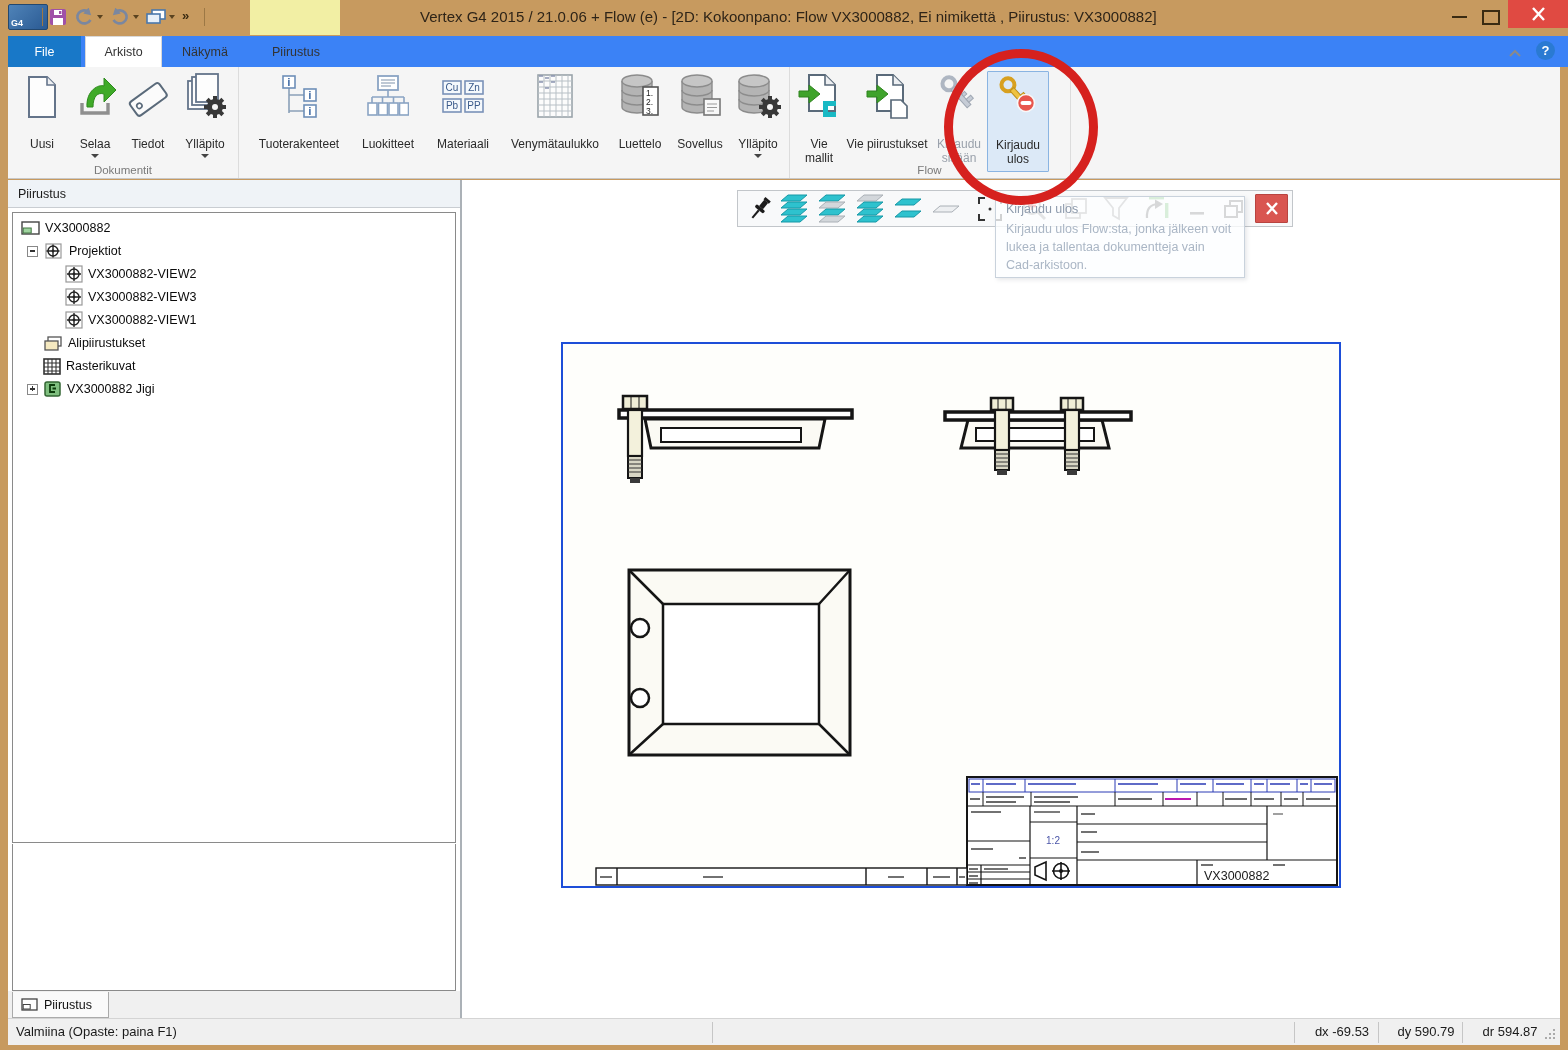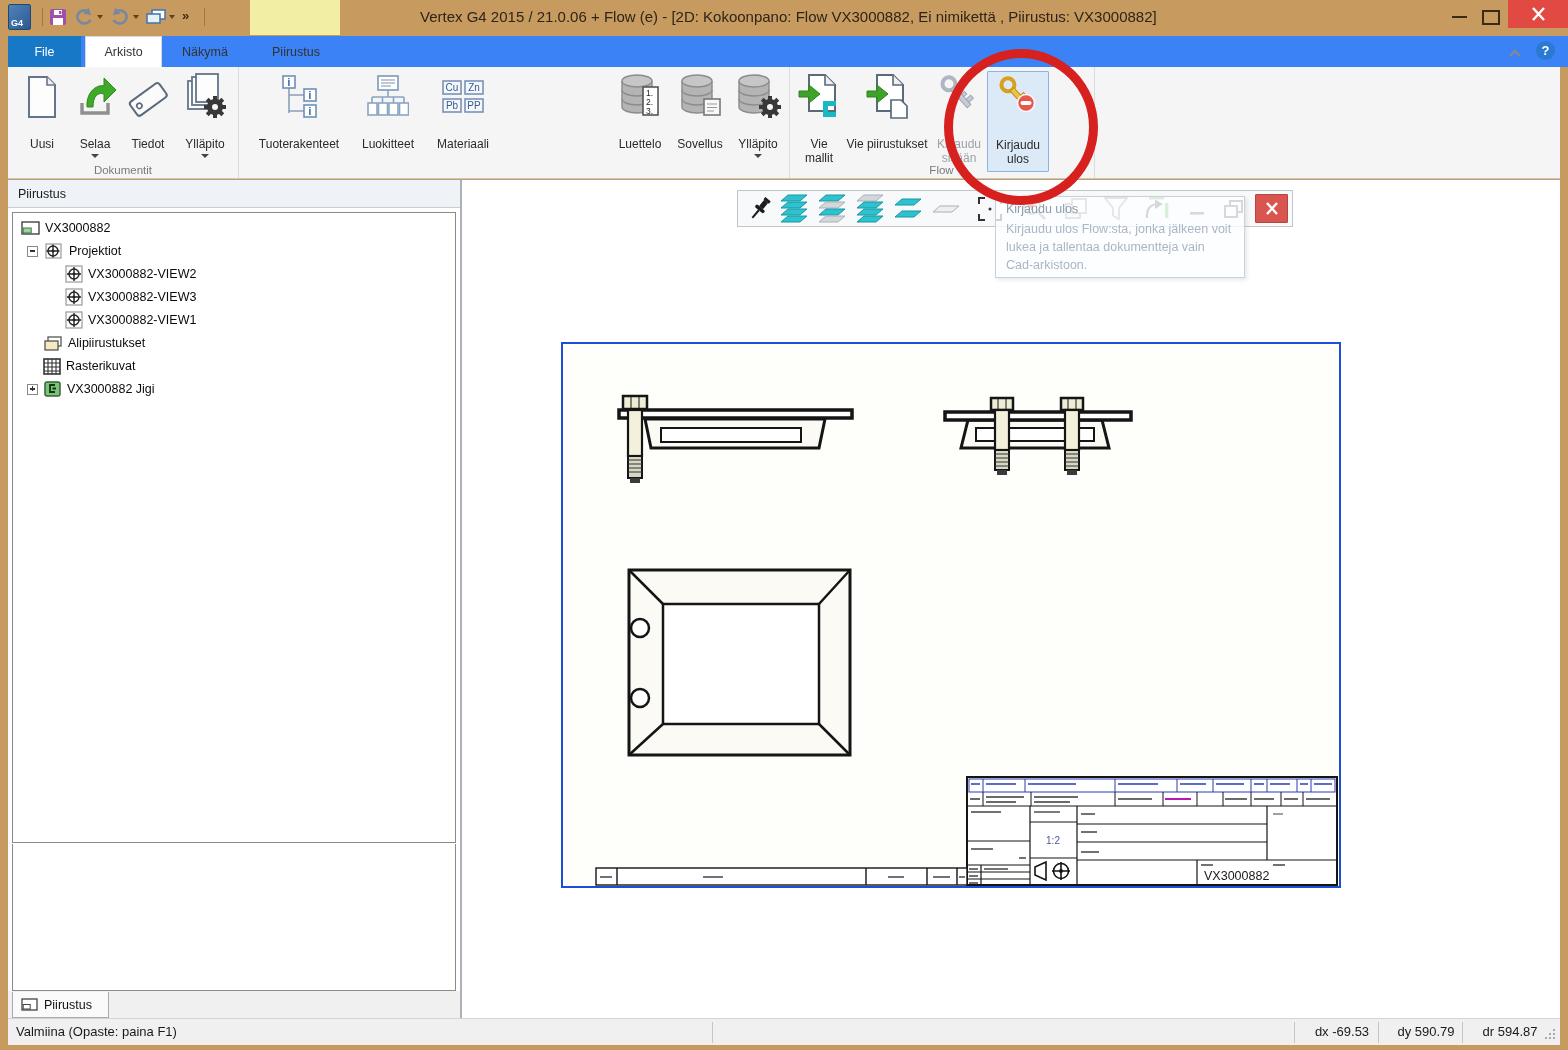--- a/index.html
+++ b/index.html
@@ -1,21 +1,21 @@
 <!DOCTYPE html>
 <html><head>
 <meta charset="utf-8">
 <style>
   html,body{margin:0;padding:0;}
   body{font-family:"Liberation Sans",sans-serif;}
   #app{position:relative;width:1568px;height:1050px;background:#C79A5F;overflow:hidden;font-family:"Liberation Sans",sans-serif;}
   .abs{position:absolute;}
   
   #titlebar{left:0;top:0;width:1568px;height:36px;background:#C79A5F;}
-  #g4logo{left:8px;top:4px;width:23px;height:26px;background:linear-gradient(135deg,#4f83b8,#2a5a93);border:1px solid #23486f;border-radius:2px;color:#fff;font-size:9px;font-weight:bold;display:flex;align-items:flex-end;padding:1px 2px;box-sizing:border-box;text-align:center;}
+  #g4logo{left:8px;top:4px;width:40px;height:26px;background:linear-gradient(135deg,#4f83b8,#2a5a93);border:1px solid #23486f;border-radius:2px;color:#fff;font-size:9px;font-weight:bold;display:flex;align-items:flex-end;padding:1px 2px;box-sizing:border-box;text-align:center;}
   .tsep{top:8px;width:1px;height:18px;background:#9c7845;}
   .qat{top:6px;width:20px;height:22px;display:flex;align-items:center;justify-content:center;}
   .caret{width:0;height:0;border-left:3.5px solid transparent;border-right:3.5px solid transparent;border-top:4px solid #5a4320;}
   #qat-more{top:8px;color:#3a2b12;font-size:13px;font-weight:bold;}
   #yellow-note{left:250px;top:0;width:90px;height:35px;background:#F2EFA4;}
   #win-title{left:420px;top:8px;font-size:15px;color:#2e2418;white-space:nowrap;}
   #btn-min{left:1445px;top:6px;width:28px;height:22px;display:flex;align-items:center;justify-content:center;}
   #btn-min div{width:15px;height:2.5px;background:#3a2b12;}
   #btn-max{left:1477px;top:6px;width:28px;height:22px;display:flex;align-items:center;justify-content:center;}
   #btn-max div{width:14px;height:11px;border:2px solid #3a2b12;}
@@ -27,21 +27,21 @@
   #tab-arkisto{left:77px;width:77px;background:#fff;border:1px solid #d8d8d8;border-bottom:none;box-sizing:border-box;}
   #tab-nakyma{left:154px;width:86px;}
   #tab-piirustus{left:244px;width:88px;}
   #rib-collapse{left:1500px;top:8px;}
   #rib-help{left:1528px;top:5px;width:19px;height:19px;border-radius:50%;background:#2A7AD2;color:#fff;font-size:13px;font-weight:bold;display:flex;align-items:center;justify-content:center;}
   
   #ribbon{left:8px;top:67px;width:1552px;height:112px;background:#F5F5F5;border-bottom:1px solid #C8C8C8;box-sizing:border-box;}
   .rgroup{top:0;height:111px;border-right:1px solid #DCDCDC;}
   #g-dok{left:0;width:230px;}
   #g-tk{left:230px;width:551px;}
-  #g-flow{left:781px;width:281px;padding-left:24px;}
+  #g-flow{left:781px;width:281px;}
   .glabel{position:absolute;bottom:2px;left:0;right:0;text-align:center;font-size:11.5px;color:#7a7a7a;}
   .rbtn{position:absolute;top:4px;height:92px;text-align:center;}
   .ric{height:48px;display:flex;align-items:flex-end;justify-content:center;}
   .rlb{font-size:12px;color:#2a2a2a;line-height:14px;margin-top:18px;}
   .rlb.dis{color:#9aa1ab;}
   .ddc{width:0;height:0;border-left:4px solid transparent;border-right:4px solid transparent;border-top:4.5px solid #444;margin:3px auto 0;}
   #btn-kulos{border:1px solid #8AB4E2;background:#DCE9F7;box-sizing:border-box;border-radius:1px;}
   
   #red-circle{left:944px;top:49px;width:136px;height:138px;border:9px solid #D6211E;border-radius:50%;z-index:60;}
   
@@ -237,20 +237,30 @@
             <rect x="25" y="4" width="18" height="13" fill="#F4F8FC" stroke="#7A92B8" stroke-width="1.6"></rect>
             <rect x="3" y="22" width="18" height="13" fill="#F4F8FC" stroke="#7A92B8" stroke-width="1.6"></rect>
             <rect x="25" y="22" width="18" height="13" fill="#F4F8FC" stroke="#7A92B8" stroke-width="1.6"></rect>
             <text x="12" y="14" font-size="10" fill="#3A5A8A" text-anchor="middle">Cu</text>
             <text x="34" y="14" font-size="10" fill="#3A5A8A" text-anchor="middle">Zn</text>
             <text x="12" y="32" font-size="10" fill="#3A5A8A" text-anchor="middle">Pb</text>
             <text x="34" y="32" font-size="10" fill="#3A5A8A" text-anchor="middle">PP</text>
           </svg>
         </div>
         <div class="rlb">Materiaali</div>
+      </div>
+      <div class="rbtn" style="left:260px;width:114px">
+        <div class="ric">
+          <svg width="40" height="46" viewBox="0 0 40 46">
+            <rect x="3" y="2" width="34" height="42" fill="#FCFCFC" stroke="#9AA4AA" stroke-width="1.6"></rect>
+            <path d="M9,2 V44 M15,2 V44 M21,2 V44 M27,2 V44 M33,2 V44 M3,8 H37 M3,14 H37 M3,20 H37 M3,26 H37 M3,32 H37 M3,38 H37" stroke="#B8C0C6" stroke-width="1"></path>
+            <path d="M4,3 H8 M10,5 H14 M16,3 H20 M4,9 H8 M16,9 H20 M10,15 H14" stroke="#8A94B0" stroke-width="1.6"></path>
+          </svg>
+        </div>
+        <div class="rlb">Venymätaulukko</div>
       </div>
       <div class="rbtn" style="left:374px;width:56px">
         <div class="ric">
           <svg width="44" height="46" viewBox="0 0 44 46">
             <path d="M4,8 v26 a15,6 0 0 0 30,0 v-26" fill="#B4B4B4" stroke="#8C8C8C" stroke-width="1.4"></path>
             <path d="M4,17 a15,6 0 0 0 30,0 M4,26 a15,6 0 0 0 30,0" fill="none" stroke="#8C8C8C" stroke-width="1.4"></path>
             <ellipse cx="19" cy="8" rx="15" ry="6" fill="#C6C6C6" stroke="#8C8C8C" stroke-width="1.4"></ellipse>
             <rect x="25" y="14" width="15" height="28" fill="#fff" stroke="#555" stroke-width="1.6"></rect>
             <text x="28" y="23" font-size="8.5" fill="#222">1.</text>
             <text x="28" y="32" font-size="8.5" fill="#222">2.</text>

